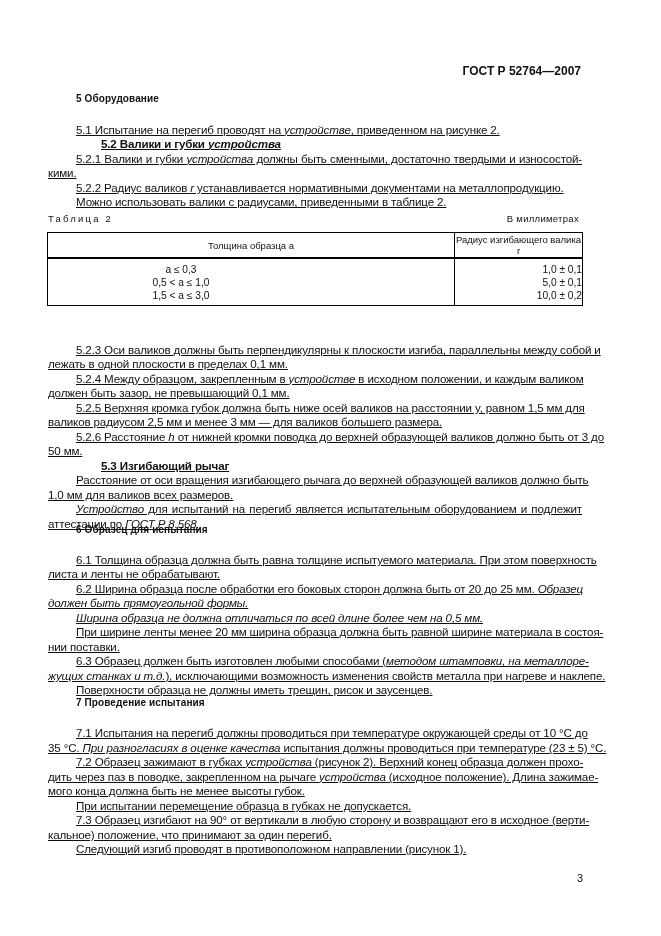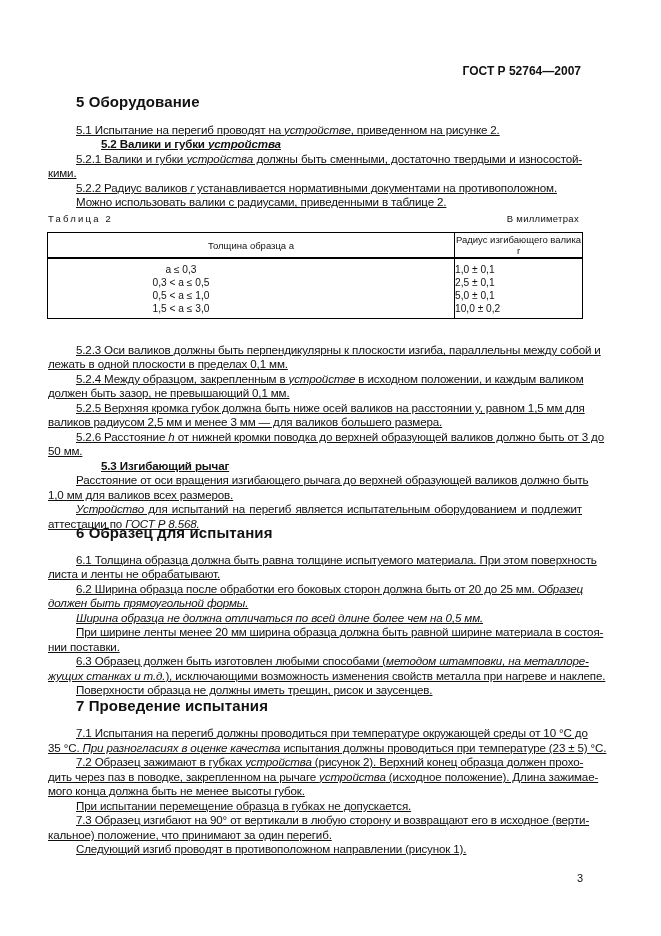--- a/index.html
+++ b/index.html
@@ -5,33 +5,33 @@
   html, body { margin: 0; padding: 0; background: #ffffff; }
   body { width: 661px; height: 936px; position: relative; overflow: hidden;
          font-family: "Liberation Sans", sans-serif; color: #111; }
   .ln { position: absolute; left: 48px; width: 534px; font-size: 11.6px; line-height: 14px;
         white-space: nowrap; letter-spacing: -0.15px; text-decoration: underline; }
   .ln.just { text-align: justify; text-align-last: justify; }
   .ind { left: 76px; width: 506px; }
   .it { font-style: italic; }
   .b { font-weight: bold; margin-left: 25px; }
   .hdr { position: absolute; right: 80px; top: 64px; font-size: 12px; font-weight: bold; }
-  .h2 { position: absolute; left: 76px; font-size: 15px; font-weight: bold; letter-spacing: 0.1px; }
+  .h2 { position: absolute; left: 76px; font-size: 10px; font-weight: bold; letter-spacing: 0.1px; }
   .tcap { position: absolute; top: 213px; left: 48px; font-size: 9.5px; letter-spacing: 2.2px; }
   .tunit { position: absolute; top: 213px; right: 82px; font-size: 9.5px; letter-spacing: 0.3px; }
   table.t2 { position: absolute; left: 47px; top: 232px; width: 536px; border-collapse: collapse;
              font-size: 9.5px; }
   table.t2 th { font-weight: normal; height: 24px; border: 1.2px solid #000; border-bottom: 2.5px solid #000;
                 padding: 0; }
   table.t2 td { border-left: 1.2px solid #000; border-right: 1.2px solid #000; padding: 0; height: 13px;
                 line-height: 12.5px; font-size: 10.2px; }
   table.t2 tr:first-child td { padding-top: 5px; }
   table.t2 tr:last-child td { border-bottom: 1.2px solid #000; padding-bottom: 2px; }
   table.t2 td.c1 { text-align: right; padding-right: 140px; }
-  table.t2 td.c2 { text-align: left; margin-left: 43px; }
+  table.t2 td.c2 { text-align: right; margin-left: 43px; }
   table.t2 th.c1, table.t2 td.c1 { width: 266px; text-align: center; }
   .pno { position: absolute; left: 577px; top: 872px; font-size: 11px; }
 </style>
 </head>
 <body>
 
 <div>
 
   <div class="hdr">ГОСТ Р 52764—2007</div>
 
@@ -41,42 +41,38 @@
     <span>5.1  Испытание на перегиб проводят на </span><span class="it">устройстве</span><span>, приведенном на рисунке 2.</span>
   </div>
   <div class="ln ind b" style="top:137px">
     <span>5.2  Валики и губки </span><span class="it">устройства</span>
   </div>
   <div class="ln ind just" style="top:152px">
     <span>5.2.1  Валики и губки </span><span class="it">устройства</span><span> должны быть сменными, достаточно твердыми и износостой-</span>
   </div>
   <div class="ln" style="top:166px">кими.</div>
   <div class="ln ind" style="top:181px">
-    <span>5.2.2  Радиус валиков </span><span class="it">r</span><span> устанавливается нормативными документами на противоположном.</span>
+    <span>5.2.2  Радиус валиков </span><span class="it">r</span><span> устанавливается нормативными документами на металлопродукцию.</span>
   </div>
   <div class="ln ind" style="top:195px">Можно использовать валики с радиусами, приведенными в таблице 2.</div>
 
   <div class="tcap">Таблица 2</div>
   <div class="tunit">В миллиметрах</div>
 
   <table class="t2">
     <thead>
       <tr>
         <th class="c1">Толщина образца a</th>
         <th class="c2">Радиус изгибающего валика r</th>
       </tr>
     </thead>
     <tbody>
       <tr>
         <td class="c1">a ≤ 0,3</td>
         <td class="c2">1,0 ± 0,1</td>
-      </tr>
-      <tr>
-        <td class="c1">0,3 &lt; a ≤ 0,5</td>
-        <td class="c2">2,5 ± 0,1</td>
       </tr>
       <tr>
         <td class="c1">0,5 &lt; a ≤ 1,0</td>
         <td class="c2">5,0 ± 0,1</td>
       </tr>
       <tr>
         <td class="c1">1,5 &lt; a ≤ 3,0</td>
         <td class="c2">10,0 ± 0,2</td>
       </tr>
     </tbody>

